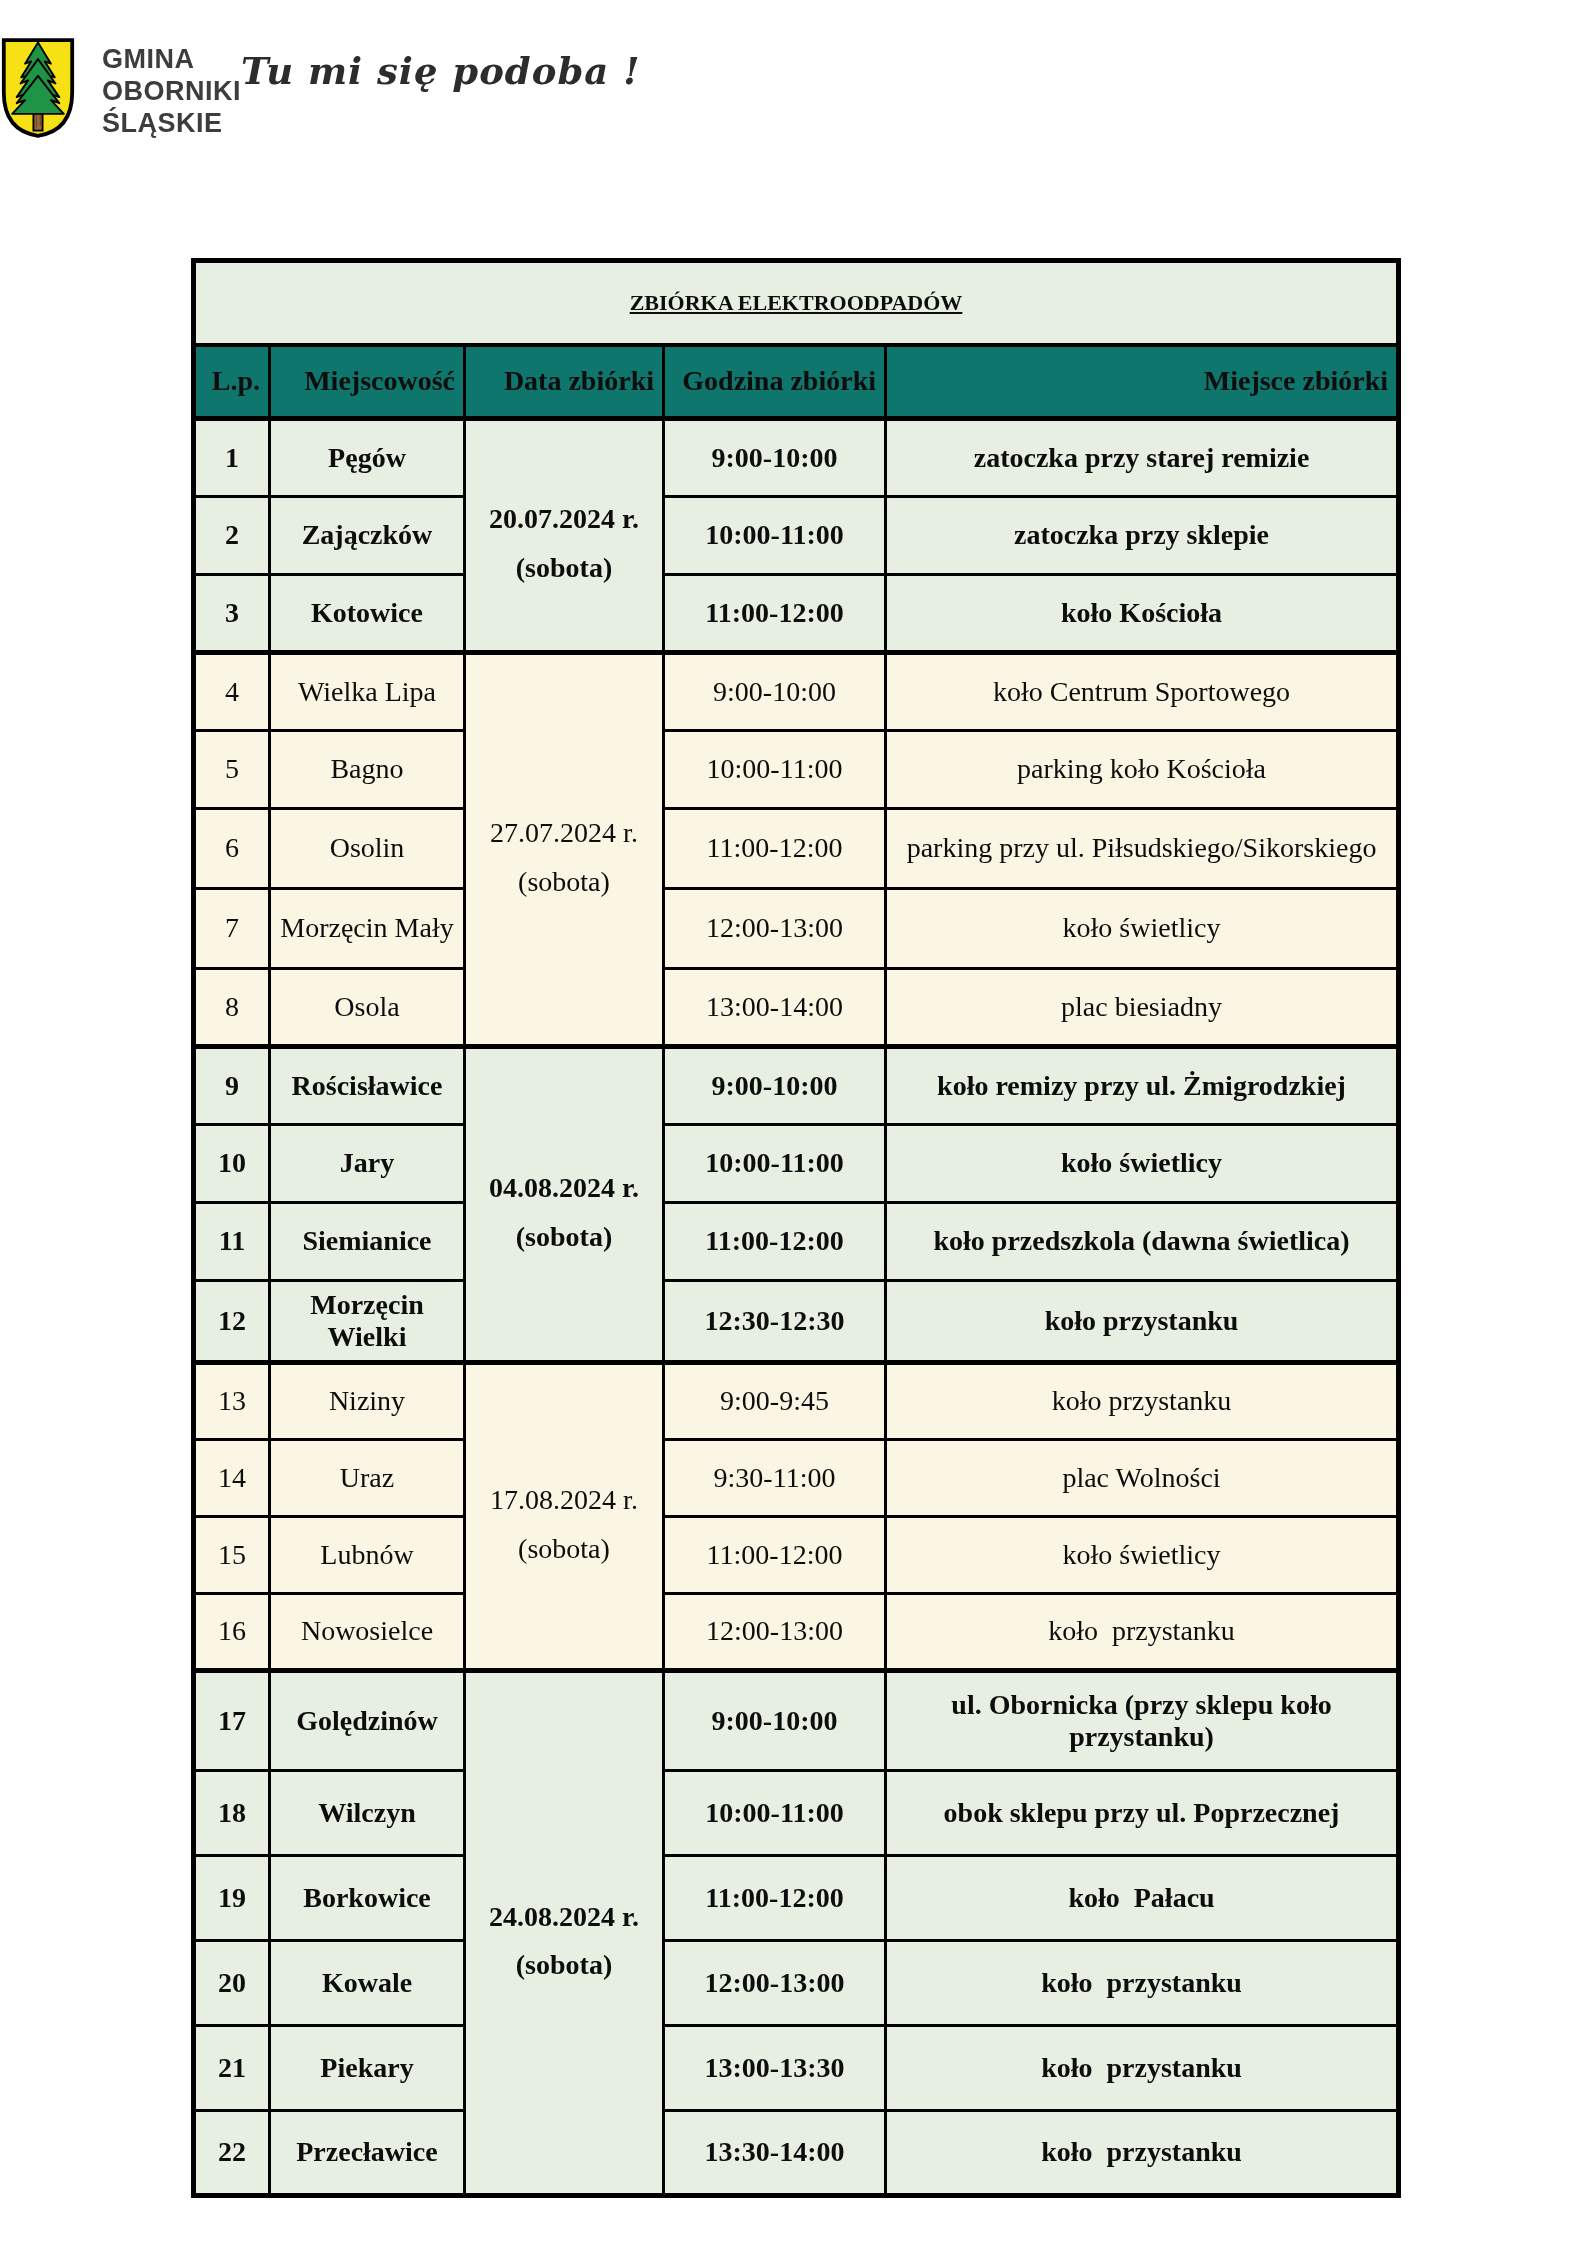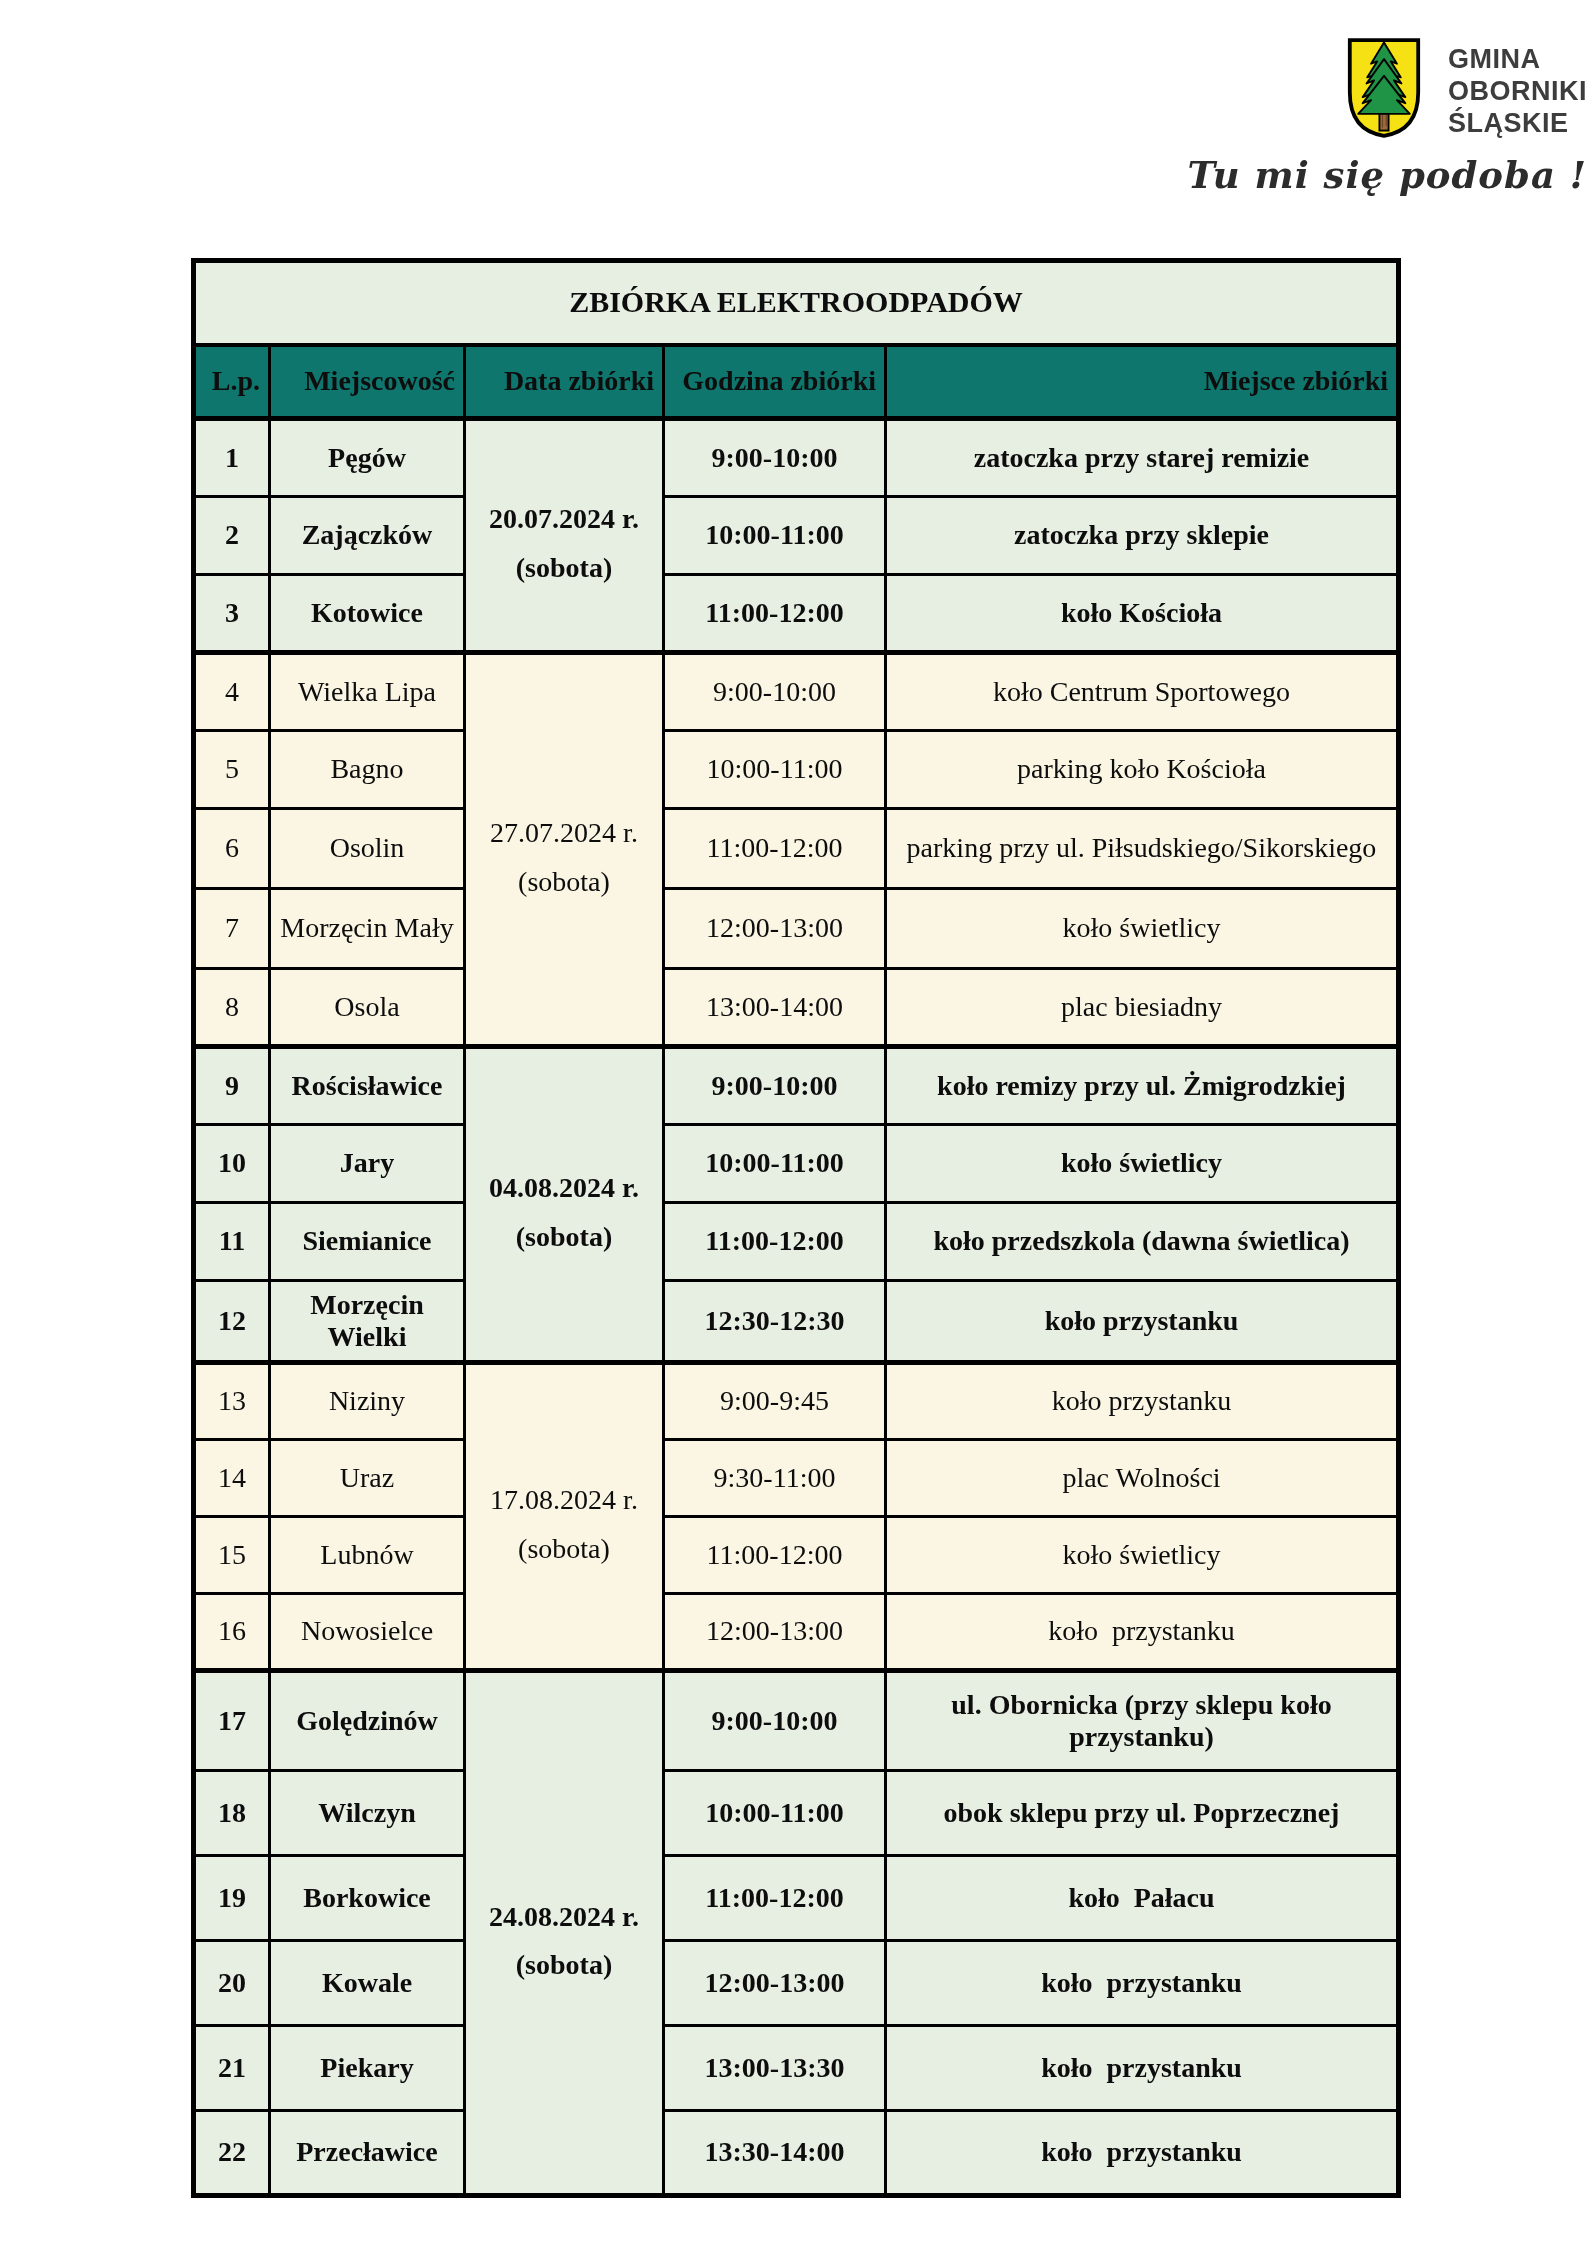--- a/index.html
+++ b/index.html
@@ -7,21 +7,21 @@
   body {
     width:1587px; height:2245px;
     font-family:"Liberation Serif", serif;
     color:#111;
   }
   .page { position:relative; width:1587px; height:2245px; background:#ffffff; overflow:hidden; }
 
   
   .header {
     position:absolute; top:36px; left:0; width:100%;
-    display:flex; flex-direction:column; align-items:flex-end;
+    display:flex; flex-direction:row; align-items:flex-start;
   }
   .logo-row { display:flex; align-items:flex-start; gap:26px; }
   .shield { width:76px; height:104px; display:block; }
   .org {
     font-family:"Liberation Sans", sans-serif;
     font-weight:bold; color:#3d3d3d;
     font-size:27px; line-height:32px; letter-spacing:0.5px;
     padding-top:7px;
   }
   .tagline {
@@ -40,22 +40,22 @@
     border:5px solid #000;
   }
   .tbl td {
     border:3px solid #000;
     text-align:center; vertical-align:middle;
     font-size:28px; line-height:1.16;
     padding:4px 8px;
     color:#0d0d0d;
   }
   .title-row td {
-    background:#e7efe3; font-weight:bold; font-size:30px;
-    height:84px; border-bottom:4px solid #000;
+    background:#e7efe3; font-weight:bold; font-size:22px;
+    height:84px; border-bottom:4px solid #000;text-decoration:underline;
   }
   .head-row td {
     background:#0f766e; font-weight:bold;
     height:74px; border-bottom:4px solid #000;text-align:right;
   }
   tr.gg td { background:#e7efe3; font-weight:bold; }   
   tr.gc td { background:#faf6e3; font-weight:normal; } 
   tr.gs td { border-top:5px solid #000; }              
   td.loc { white-space:pre-wrap; }
   td.date div { text-align:center;margin-top:16px; }

